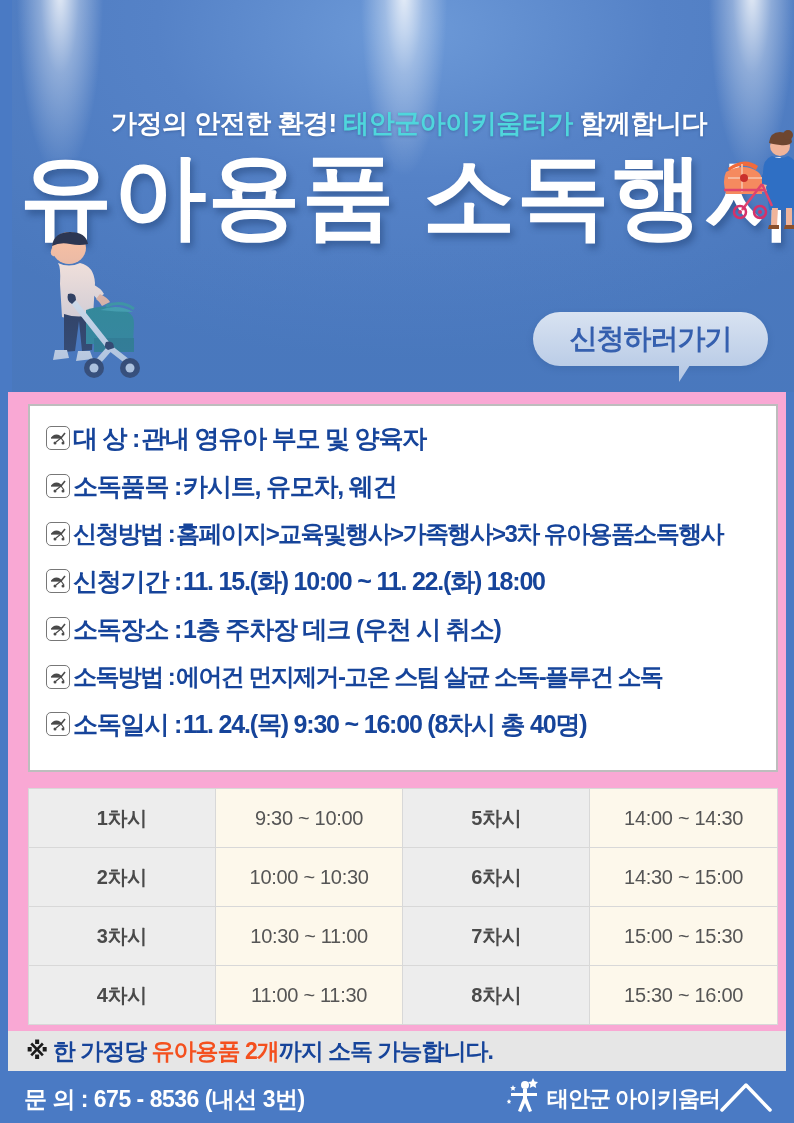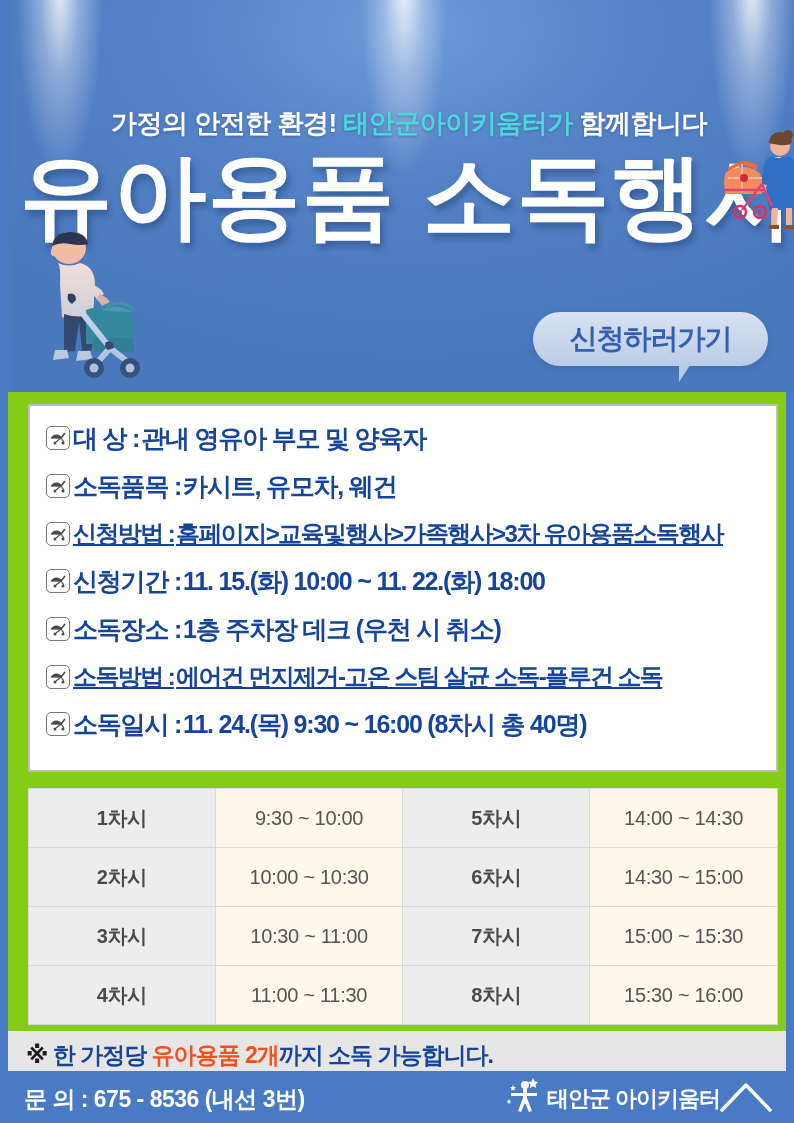--- a/index.html
+++ b/index.html
@@ -110,21 +110,21 @@
   
   .ill-dad { position: absolute; left: 2px; top: 228px; }
   .ill-mom { position: absolute; left: 706px; top: 128px; }
 
   
   .body-area {
     position: absolute;
     left: 0; top: 392px;
     width: 794px;
     height: 639px;
-    background: #84cc16;
+    background: #f9a8d4;
     border-left: 8px solid #4a7ac4;
     border-right: 8px solid #4a7ac4;
   }
 
   .info-box {
     position: absolute;
     left: 20px;
     top: 12px;
     width: 750px;
     height: 368px;
@@ -162,21 +162,21 @@
     letter-spacing: -1.2px;
   }
   .info-value {
     font-size: 25px;
     font-weight: bold;
     color: #16449a;
     letter-spacing: -1.2px;
     margin-left: 2px;
   }
   .info-row.tight .info-label,
-  .info-row.tight .info-value { font-size: 24px; letter-spacing: -1.6px; text-decoration: underline; }
+  .info-row.tight .info-value { font-size: 24px; letter-spacing: -1.6px; }
 
   
   .schedule {
     position: absolute;
     left: 20px;
     top: 396px;
     width: 750px;
     border-collapse: collapse;
     table-layout: fixed;
   }
@@ -197,21 +197,21 @@
   .notice {
     position: absolute;
     left: 0;
     top: 1031px;
     width: 794px;
     height: 40px;
     background: #e6e6e6;
     border-left: 8px solid #4a7ac4;
     border-right: 8px solid #4a7ac4;
     display: flex;
-    align-items: flex-end;
+    align-items: center;
     padding-left: 18px;
   }
   .notice-text {
     font-size: 23px;
     font-weight: bold;
     color: #16449a;
     letter-spacing: -1px;
     white-space: nowrap;
   }
   .notice-text .hl { color: #f4501e; }

